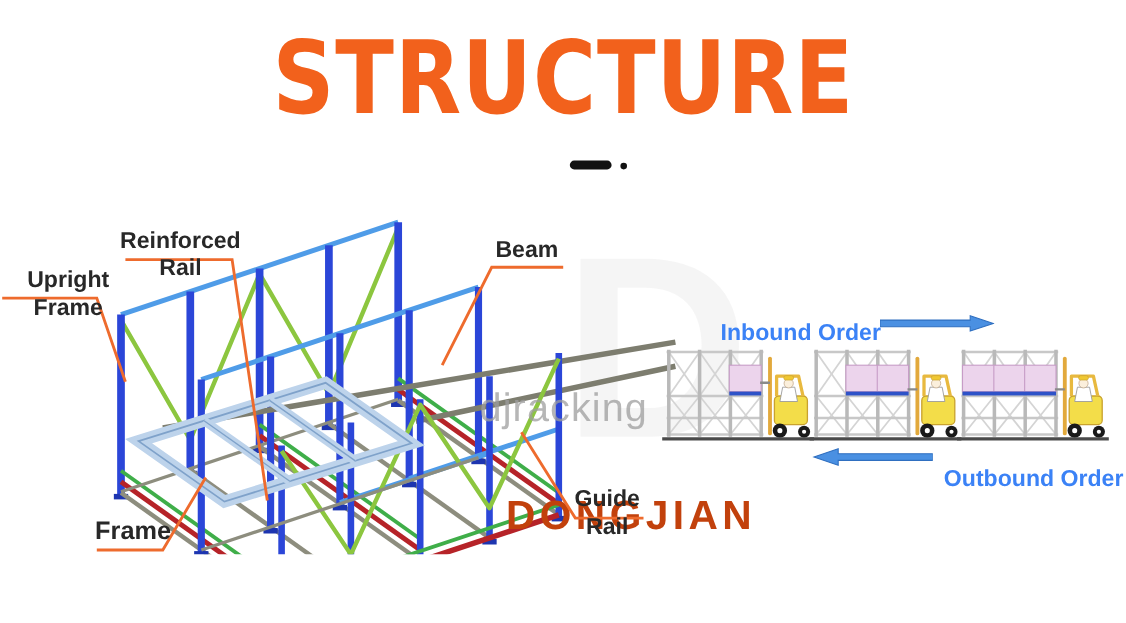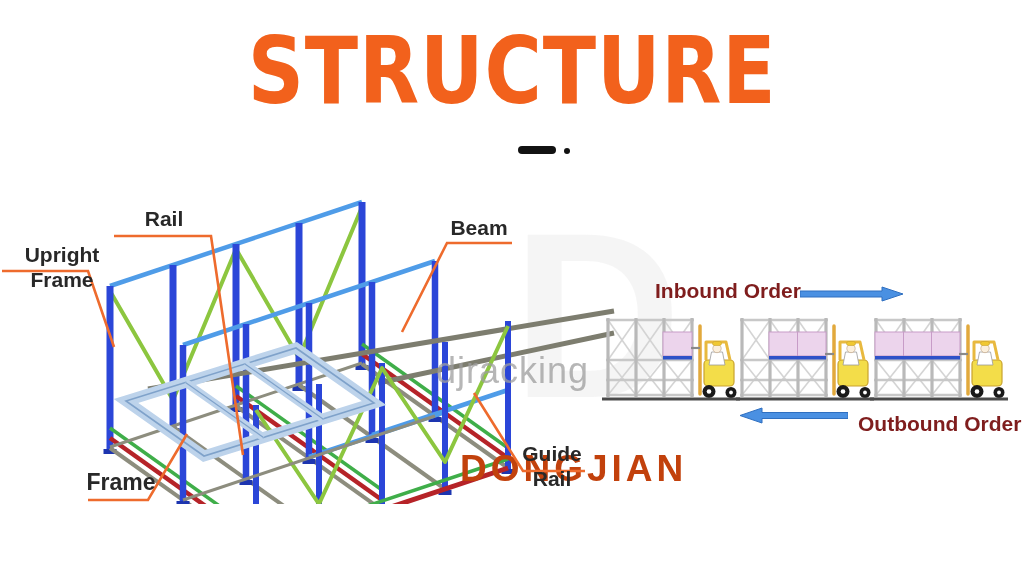--- a/index.html
+++ b/index.html
@@ -28,21 +28,21 @@
   .lbl{position:absolute;font-weight:bold;color:#282828;text-align:center;line-height:1.18;
        font-size:21px;z-index:5;}
   .lbl span{display:block;}
   .lbl-upright{left:16px;top:243px;width:92px;}
   .lbl-reinforced{left:100px;top:207px;width:128px;}
   .lbl-beam{left:437px;top:216px;width:84px;}
   .lbl-cart{left:83px;top:469px;width:76px;font-size:23px;}
   .lbl-guide{left:510px;top:442px;width:84px;}
 
   
-  .flow-lbl{position:absolute;font-weight:bold;font-size:21px;color:#7f1d1d;z-index:2;white-space:nowrap;}
+  .flow-lbl{position:absolute;font-weight:bold;font-size:21px;color:#3b82f6;z-index:2;white-space:nowrap;margin-top:12px;}
   .flow-inbound{left:655px;top:279px;}
   .flow-outbound{left:858px;top:412px;}
 
   
   .rack3d{position:absolute;left:78px;top:183px;z-index:2;}
   .leaders{position:absolute;left:0;top:0;z-index:4;pointer-events:none;}
   .panel{position:absolute;top:302px;z-index:2;}
   .panel1{left:600px;} .panel2{left:734px;} .panel3{left:868px;}
   .arrow-svg{position:absolute;z-index:2;}
   .arrow-in{left:800px;top:286px;} .arrow-out{left:738px;top:407px;}
@@ -177,20 +177,21 @@
     <polyline class="leader" points="512,243 447,243 402,332"></polyline>
     <polyline class="leader" points="88,500 148,500 187,434"></polyline>
     <polyline class="leader" points="585,471 523,471 474,393"></polyline>
   </svg>
 
   <div class="lbl lbl-upright">
     <span>Upright</span>
     <span>Frame</span>
   </div>
   <div class="lbl lbl-reinforced">
+    <span>Reinforced</span>
     <span>Rail</span>
   </div>
   <div class="lbl lbl-beam">
     <span>Beam</span>
   </div>
   <div class="lbl lbl-cart">
     <span>Frame</span>
   </div>
   <div class="lbl lbl-guide">
     <span>Guide</span>

